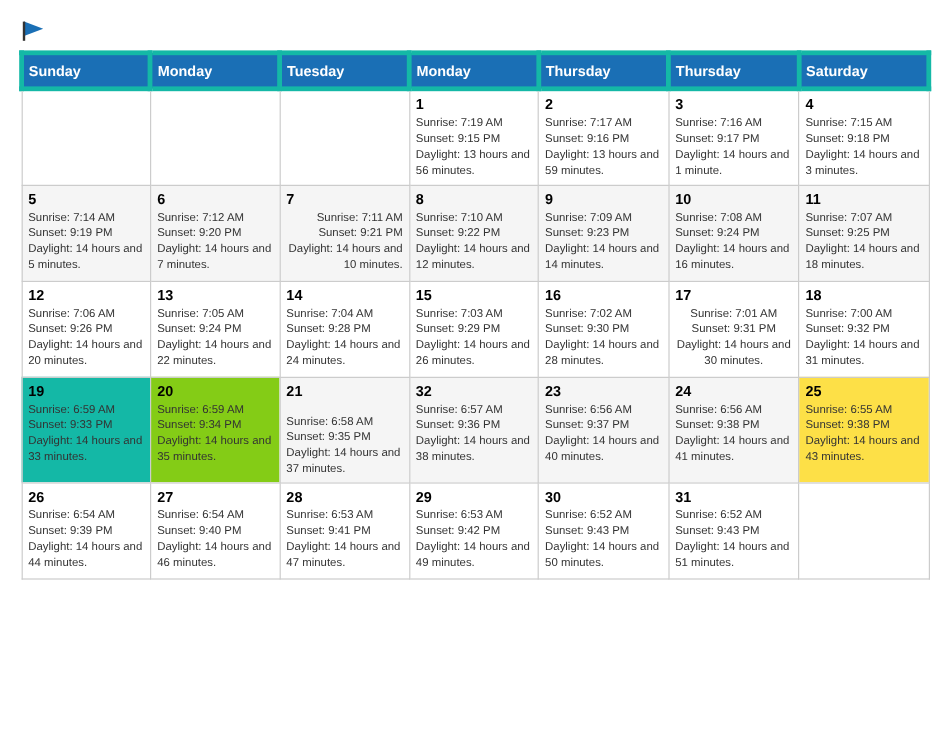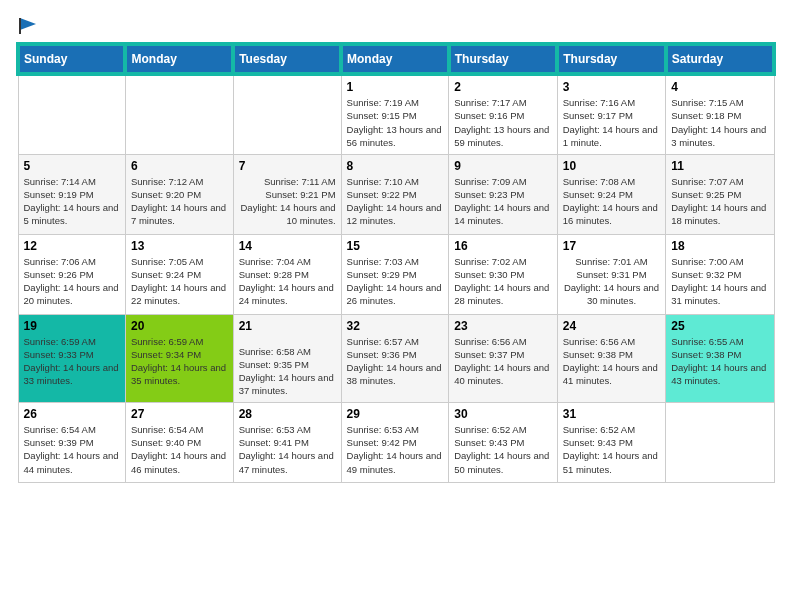--- a/index.html
+++ b/index.html
@@ -274,21 +274,21 @@
           <div class="day-info" style="white-space: pre-line;">Sunrise: 6:56 AM
 Sunset: 9:37 PM
 Daylight: 14 hours and 40 minutes.</div>
         </td>
         <td style="background: rgb(245, 245, 245);">
           <span class="day-number">24</span>
           <div class="day-info" style="white-space: pre-line;">Sunrise: 6:56 AM
 Sunset: 9:38 PM
 Daylight: 14 hours and 41 minutes.</div>
         </td>
-        <td style="background: #5eead4;">
+        <td style="background: #fde047;">
           <span class="day-number">25</span>
           <div class="day-info" style="white-space: pre-line;">Sunrise: 6:55 AM
 Sunset: 9:38 PM
 Daylight: 14 hours and 43 minutes.</div>
         </td>
       </tr>
       <tr>
         <td>
           <span class="day-number">26</span>
           <div class="day-info" style="white-space: pre-line;">Sunrise: 6:54 AM

